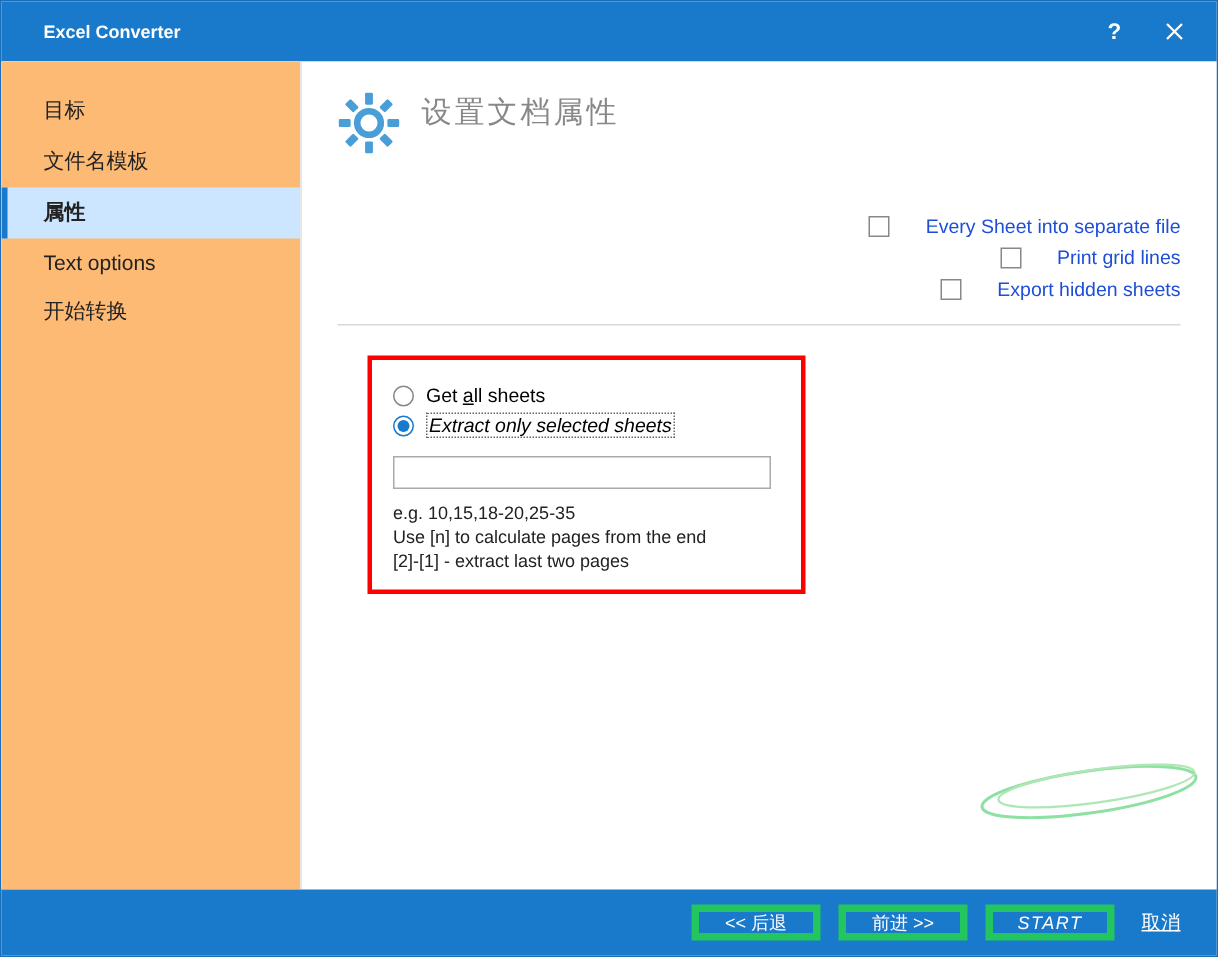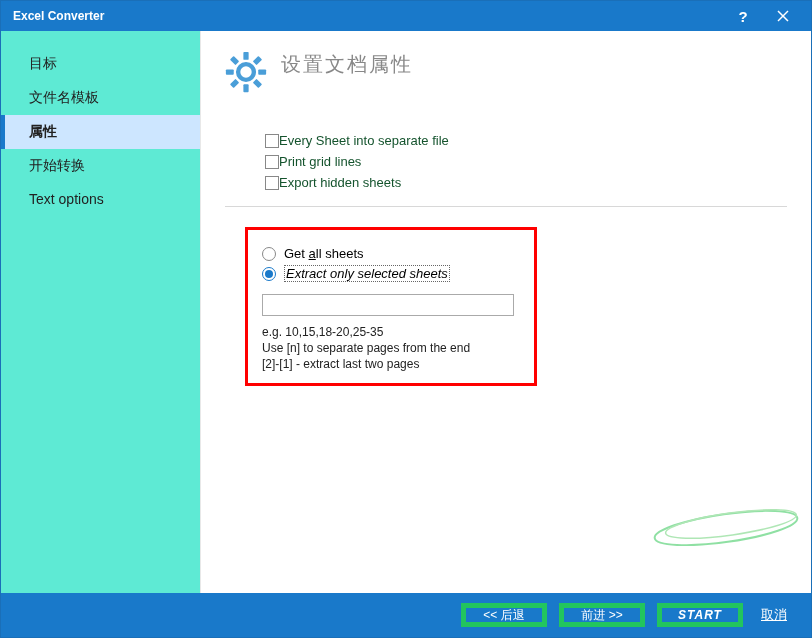--- a/index.html
+++ b/index.html
@@ -1,58 +1,58 @@
 <!DOCTYPE html>
 <html><head>
 <meta charset="utf-8">
 <style>
 * { margin: 0; padding: 0; box-sizing: border-box; }
 body { font-family: "Microsoft YaHei", "Segoe UI", Tahoma, sans-serif; font-size: 13px; background: #fff; }
 
 .window { width: 812px; height: 638px; border: 1px solid #1a6fb8; display: flex; flex-direction: column; }
 
-.titlebar { height: 30px; background: #1979ca; color: #fff; display: flex; align-items: center; padding: 0 8px 0 12px; }
+.titlebar { height: 40px; background: #1979ca; color: #fff; display: flex; align-items: center; padding: 0 8px 0 28px; }
 .titlebar-title { font-size: 12px; font-weight: bold; flex: 1; }
 .titlebar-btn { width: 40px; height: 30px; display: flex; align-items: center; justify-content: center; font-size: 14px; cursor: pointer; }
 .titlebar-btn svg { width: 12px; height: 12px; stroke: #fff; stroke-width: 1.5; fill: none; }
 
 .body { flex: 1; display: flex; background: #fff; overflow: hidden; }
 
-.sidebar { width: 200px; background: #5eead4; padding-top: 16px; border-right: 1px solid #e8e8e8; }
+.sidebar { width: 200px; background: #fdba74; padding-top: 16px; border-right: 1px solid #e8e8e8; }
 .sidebar-item { padding: 8px 10px 8px 28px; font-size: 14px; cursor: pointer; color: #222; }
 .sidebar-item.selected { background: #cde6ff; font-weight: bold; border-left: 4px solid #1979ca; padding-left: 24px; }
 
 .main { flex: 1; padding: 20px 24px 10px 24px; position: relative; overflow: hidden; }
 
 .header { display: flex; align-items: flex-start; gap: 14px; margin-bottom: 40px; padding-left: 0; }
 .gear { width: 42px; height: 42px; }
 .header-title { font-size: 20px; color: #888; letter-spacing: 2px; }
 
-.checkbox-row { display: flex; align-items: center; gap: 0; margin: 6px 0 6px 40px; font-size: 13px; color: #14532d; }
+.checkbox-row { display: flex; align-items: center; gap: 24px; margin: 6px 0 6px 40px; font-size: 13px; color: #1d4ed8; justify-content: flex-end; }
 .chk { width: 14px; height: 14px; border: 1px solid #888; background: #fff; }
 
 .divider { border: none; border-top: 1px solid #d8d8d8; margin: 16px 0 0 0; }
 
 .sheet-box { border: 3px solid #ff0000; margin: 20px 0 0 20px; padding: 12px 14px 10px 14px; width: 292px; }
 
 .radio-row { display: flex; align-items: center; gap: 8px; margin: 4px 0; font-size: 13px; }
 .radio { width: 14px; height: 14px; border: 1px solid #888; border-radius: 50%; display: inline-flex; align-items: center; justify-content: center; }
 .radio.checked { border-color: #1979ca; }
 .radio.checked::after { content: ""; width: 8px; height: 8px; background: #1979ca; border-radius: 50%; }
 .radio-label { }
 .radio-label.focused { border: 1px dotted #666; padding: 0 1px; font-style: italic; }
 .radio-label .u { text-decoration: underline; }
 
 .sheet-input { width: 252px; height: 22px; border: 1px solid #aaa; margin: 8px 0 8px 0; padding: 2px 4px; font-size: 13px; }
 
 .hint { font-size: 12px; color: #222; line-height: 1.35; }
 
 .footer { height: 44px; background: #1979ca; display: flex; align-items: center; justify-content: flex-end; gap: 12px; padding: 0 18px; position: relative; }
 .btn { height: 24px; min-width: 86px; border: 5px solid #22c55e; background: #1979ca; color: #fff; font-size: 12px; display: inline-flex; align-items: center; justify-content: center; cursor: pointer; padding: 0 10px; }
-.btn.start { font-weight: bold; font-style: italic; letter-spacing: 1px; }
+.btn.start { font-weight: normal; font-style: italic; letter-spacing: 1px; }
 .cancel-link { color: #fff; font-size: 13px; text-decoration: underline; cursor: pointer; padding: 0 6px; }
 
 .watermark { position: absolute; right: 10px; bottom: 44px; pointer-events: none; opacity: 0.55; }
 .watermark svg { width: 170px; height: 60px; }
 </style>
 </head>
 <body>
 
 <div class="window">
 
@@ -68,22 +68,22 @@
         </svg>
     </div>
   </div>
 
   <div class="body">
 
     <div class="sidebar">
       <div class="sidebar-item">目标</div>
       <div class="sidebar-item">文件名模板</div>
       <div class="sidebar-item selected">属性</div>
+      <div class="sidebar-item">Text options</div>
       <div class="sidebar-item">开始转换</div>
-      <div class="sidebar-item">Text options</div>
     </div>
 
     <div class="main">
 
       <div class="header">
         <svg class="gear" viewBox="0 0 48 48">
           <g fill="#4a9ed8">
             <circle cx="24" cy="24" r="9" fill="#fff" stroke="#4a9ed8" stroke-width="5"></circle>
             <rect x="21" y="1" width="6" height="9" rx="1"></rect>
             <rect x="21" y="38" width="6" height="9" rx="1"></rect>
@@ -118,21 +118,21 @@
           <span class="radio"></span>
           <span class="radio-label"><span>Get </span><span class="u">a</span><span>ll sheets</span></span>
         </div>
         <div class="radio-row">
           <span class="radio checked"></span>
           <span class="radio-label focused">Extract only selected sheets</span>
         </div>
         <input class="sheet-input" type="text" value="" style="">
         <div class="hint">
           <div>e.g. 10,15,18-20,25-35</div>
-          <div>Use [n] to separate pages from the end</div>
+          <div>Use [n] to calculate pages from the end</div>
           <div>[2]-[1] - extract last two pages</div>
         </div>
       </div>
 
       <div class="watermark">
         <svg viewBox="0 0 170 60">
           <ellipse cx="95" cy="42" rx="72" ry="14" fill="none" stroke="#34c759" stroke-width="2" transform="rotate(-8 95 42)"></ellipse>
           <ellipse cx="100" cy="38" rx="66" ry="11" fill="none" stroke="#6fd37a" stroke-width="1.5" transform="rotate(-8 100 38)"></ellipse>
         </svg>
       </div>

